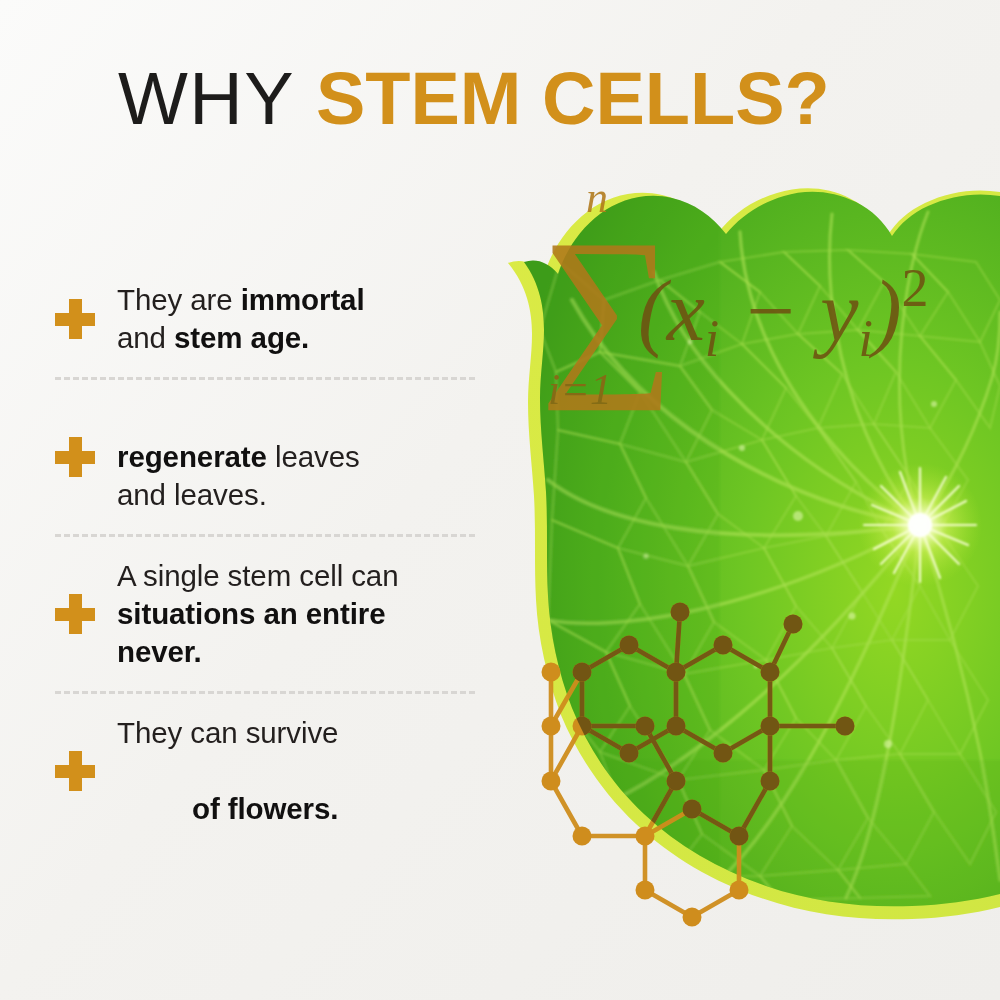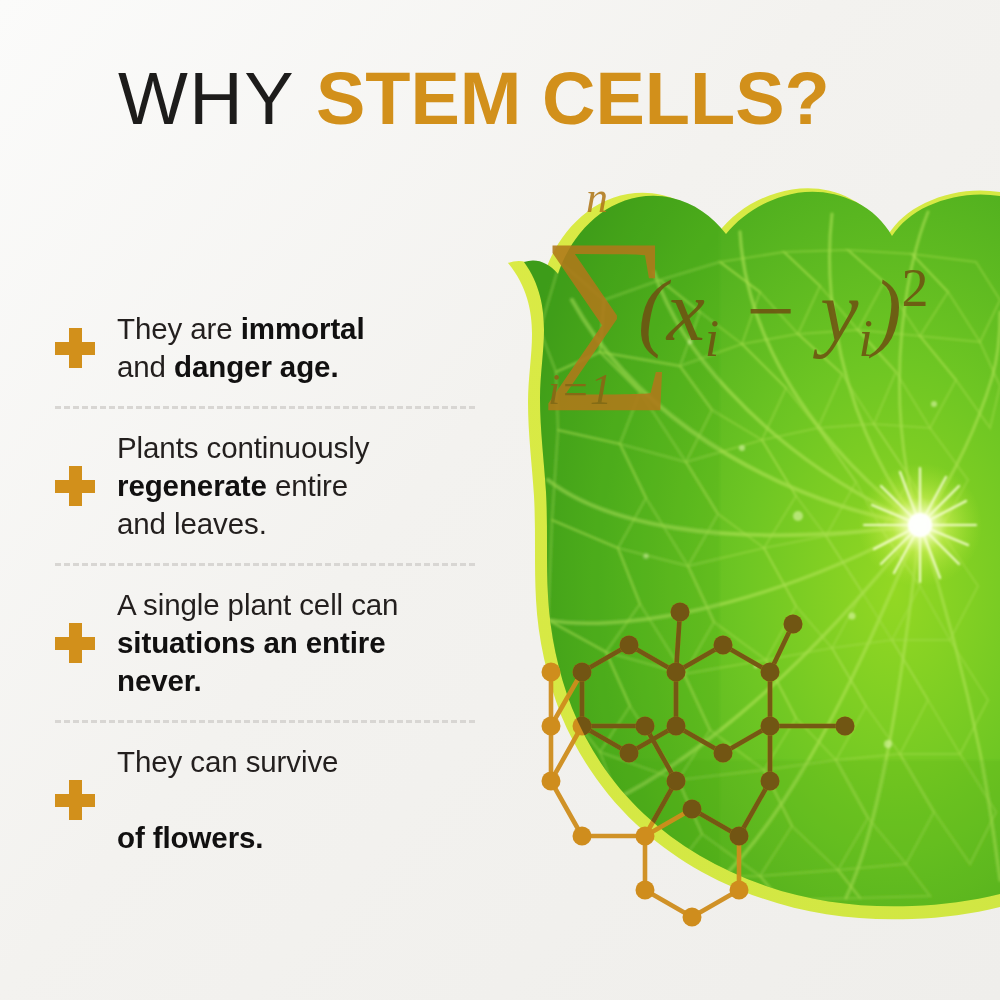--- a/index.html
+++ b/index.html
@@ -51,24 +51,24 @@
   .plus:after{left:0;top:13.5px;width:40px;height:13px;}
   .txt{
     font-size:29.5px;line-height:38px;color:#231f1e;
     font-weight:300;letter-spacing:-0.1px;
   }
   .txt b{font-weight:bold;color:#111010;}
   .divider{
     height:0;border-top:3px dashed #d8d6d3;
     margin:15px 0 15px 0;width:420px;
   }
-  .r1{height:86px;margin-top:29px;}
+  .r1{height:86px;}
   .r2{height:124px;}
   .r3{height:124px;}
-  .r4{height:124px;}
+  .r4{height:124px;text-align:right;}
 </style>
 </head>
 <body>
 
 <div id="stage">
 
   <div class="bg-tint"></div>
 
   <svg class="art" viewBox="0 0 1000 1000" xmlns="http://www.w3.org/2000/svg">
     <defs>
@@ -401,39 +401,39 @@
   <div class="title">
     <span class="t-light">WHY </span><span class="t-bold">STEM CELLS?</span>
   </div>
 
   <div class="list">
 
     <div class="row r1">
       <div class="plus"></div>
       <div class="txt">
         <span>They are </span><b>immortal</b><br>
-        <span>and </span><b>danger age.</b>
+        <span>and </span><b>stem age.</b>
       </div>
     </div>
     <div class="divider"></div>
 
     <div class="row r2">
       <div class="plus"></div>
       <div class="txt">
-        <span>Plants continuously</span><br>
-        <b>regenerate</b><span> entire</span><br>
+        <br>
+        <b>regenerate</b><span> leaves</span><br>
         <span>and leaves.</span>
       </div>
     </div>
     <div class="divider"></div>
 
     <div class="row r3">
       <div class="plus"></div>
       <div class="txt">
-        <span>A single plant cell can</span><br>
+        <span>A single stem cell can</span><br>
         <b>situations an entire</b><br>
         <b>never.</b>
       </div>
     </div>
     <div class="divider"></div>
 
     <div class="row r4">
       <div class="plus"></div>
       <div class="txt">
         <span>They can survive</span><br>

